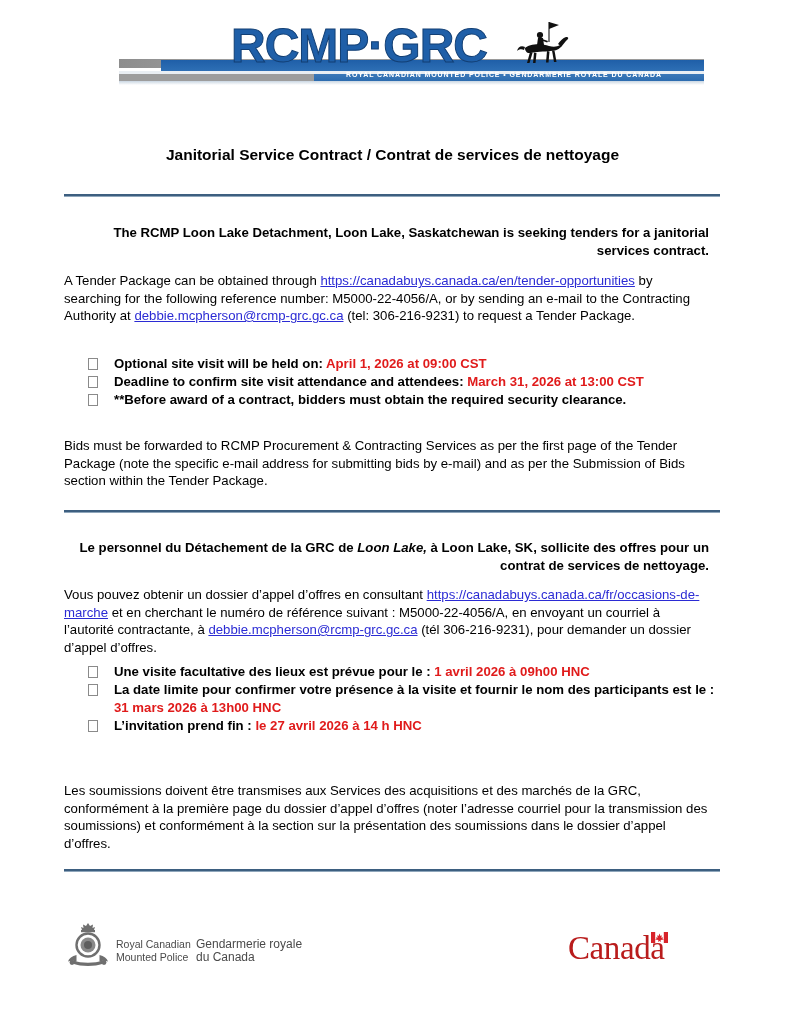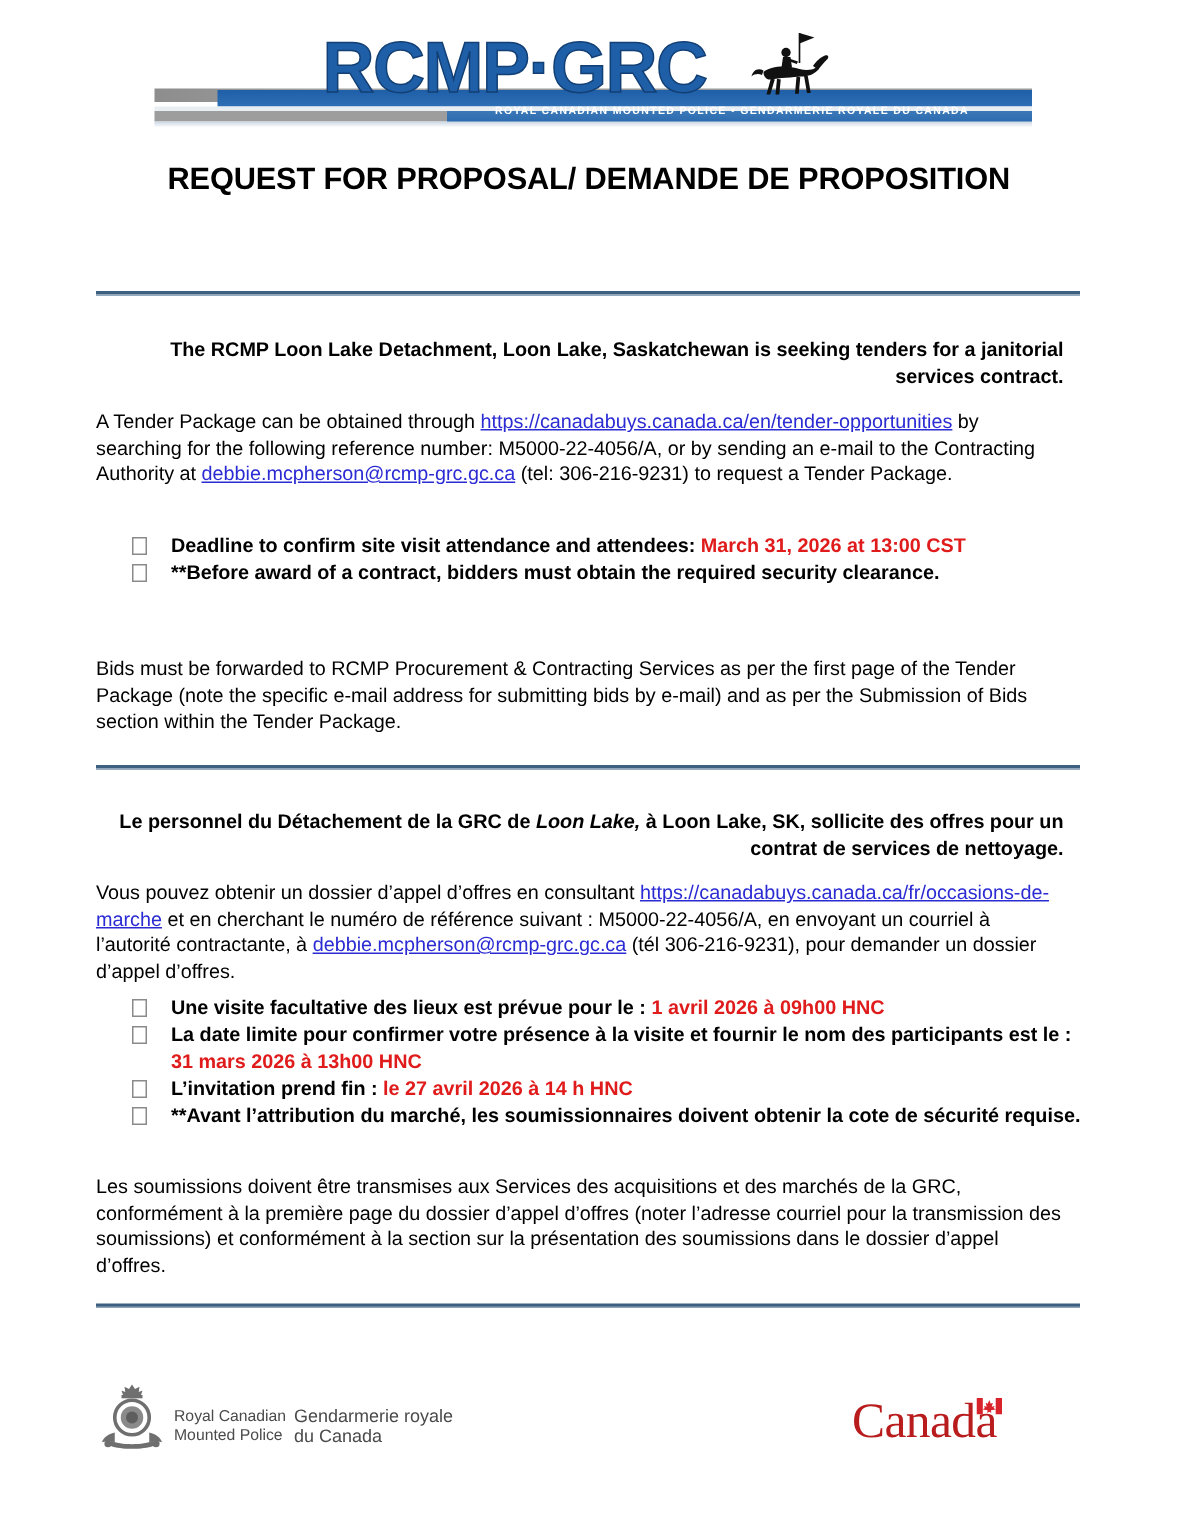--- a/index.html
+++ b/index.html
@@ -19,21 +19,21 @@
     position: absolute;
     left: 0; top: 0;
     width: 785px;
     height: 1024px;
     background: #ffffff;
   }
 
   
   .banner {
     position: absolute;
-    left: 0; top: 8px;
+    left: 16px; top: 8px;
     width: 667px;
     height: 78px;
   }
   .banner-stripe-gray-top {
     position: absolute;
     left: 103px; top: 51px;
     width: 180px; height: 9px;
     background: linear-gradient(to right, #8d8d8d, #a8a8a8);
   }
   .banner-stripe-gray-top2 {
@@ -247,34 +247,37 @@
 
       <path d="M17 32 L14 43 L16.5 43 L19.5 33 Z" fill="#111"></path>
       <path d="M21 32.5 L20 43 L22.5 43 L23.5 33 Z" fill="#111"></path>
       <path d="M34 31 L33 42.5 L35.5 42.5 L36.5 31.5 Z" fill="#111"></path>
       <path d="M39 30.5 L41 42 L43.5 42 L41.5 30.5 Z" fill="#111"></path>
 
       <path d="M12 27 C8 25, 5 27, 4 31 C6 29, 9 29, 11 30 Z" fill="#111"></path>
     </svg>
   </div>
 
-  <div class="doc-title">REQUEST FOR PROPOSAL/ DEMANDE DE PROPOSITION</div>
+  <div class="doc-subtitle">Janitorial Service Contract / Contrat de services de nettoyage</div>
 
   <div class="divider d1"></div>
   <div class="divider d2"></div>
   <div class="divider d3"></div>
 
   <div class="content">
 
     <p class="para bold" style="top:224px;">The RCMP Loon Lake Detachment, Loon Lake, Saskatchewan is seeking tenders for a janitorial services contract.</p>
 
     <p class="para" style="top:272px;"><span>A Tender Package can be obtained through </span><a class="lnk" href="#">https://canadabuys.canada.ca/en/tender-opportunities</a><span> by searching for the following reference number: M5000-22-4056/A, or by sending an e-mail to the Contracting Authority at </span><a class="lnk" href="#">debbie.mcpherson@rcmp-grc.gc.ca</a><span> (tel: 306-216-9231) to request a Tender Package.</span></p>
 
     <ul class="checklist" style="top:355px;">
       <li>
+        <span class="boxglyph"></span><span>Optional site visit will be held on: </span><span class="red">April 1, 2026 at 09:00 CST</span>
+      </li>
+      <li>
         <span class="boxglyph"></span><span>Deadline to confirm site visit attendance and attendees: </span><span class="red">March 31, 2026 at 13:00 CST</span>
       </li>
       <li>
         <span class="boxglyph"></span><span>**Before award of a contract, bidders must obtain the required security clearance.</span>
       </li>
     </ul>
 
     <p class="para" style="top:437px;">Bids must be forwarded to RCMP Procurement &amp; Contracting Services as per the first page of the Tender Package (note the specific e-mail address for submitting bids by e-mail) and as per the Submission of Bids section within the Tender Package.</p>
   </div>
 
@@ -286,23 +289,20 @@
 
     <ul class="checklist" style="top:663px;">
       <li>
         <span class="boxglyph"></span><span>Une visite facultative des lieux est prévue pour le : </span><span class="red">1 avril 2026 à 09h00 HNC</span>
       </li>
       <li>
         <span class="boxglyph"></span><span>La date limite pour confirmer votre présence à la visite et fournir le nom des participants est le : </span><span class="red">31 mars 2026 à 13h00 HNC</span>
       </li>
       <li>
         <span class="boxglyph"></span><span>L’invitation prend fin : </span><span class="red">le 27 avril 2026 à 14 h HNC</span>
-      </li>
-      <li>
-        <span class="boxglyph"></span><span>**Avant l’attribution du marché, les soumissionnaires doivent obtenir la cote de sécurité requise.</span>
       </li>
     </ul>
 
     <p class="para" style="top:782px;">Les soumissions doivent être transmises aux Services des acquisitions et des marchés de la GRC, conformément à la première page du dossier d’appel d’offres (noter l’adresse courriel pour la transmission des soumissions) et conformément à la section sur la présentation des soumissions dans le dossier d’appel d’offres.</p>
   </div>
 
   <div class="footer">
 
     <svg class="rcmp-crest" viewBox="0 0 44 46">
       <g fill="#6f6f6f">

